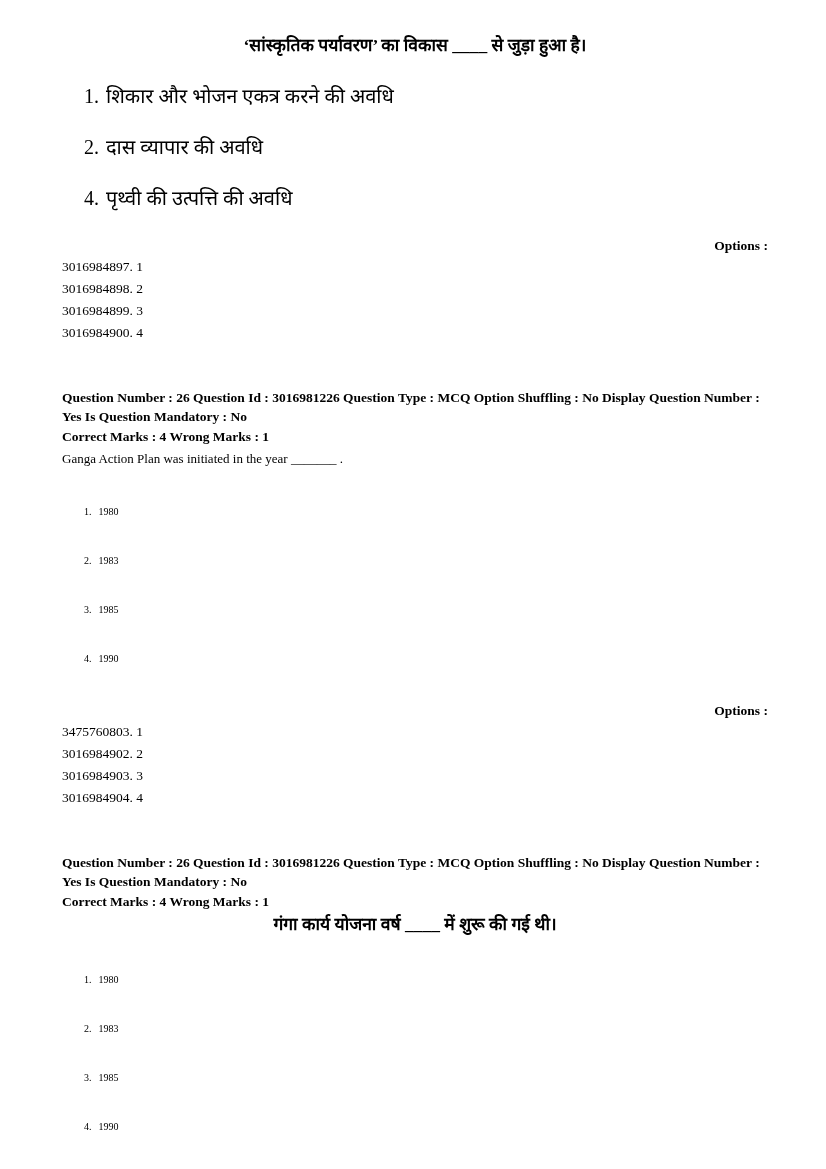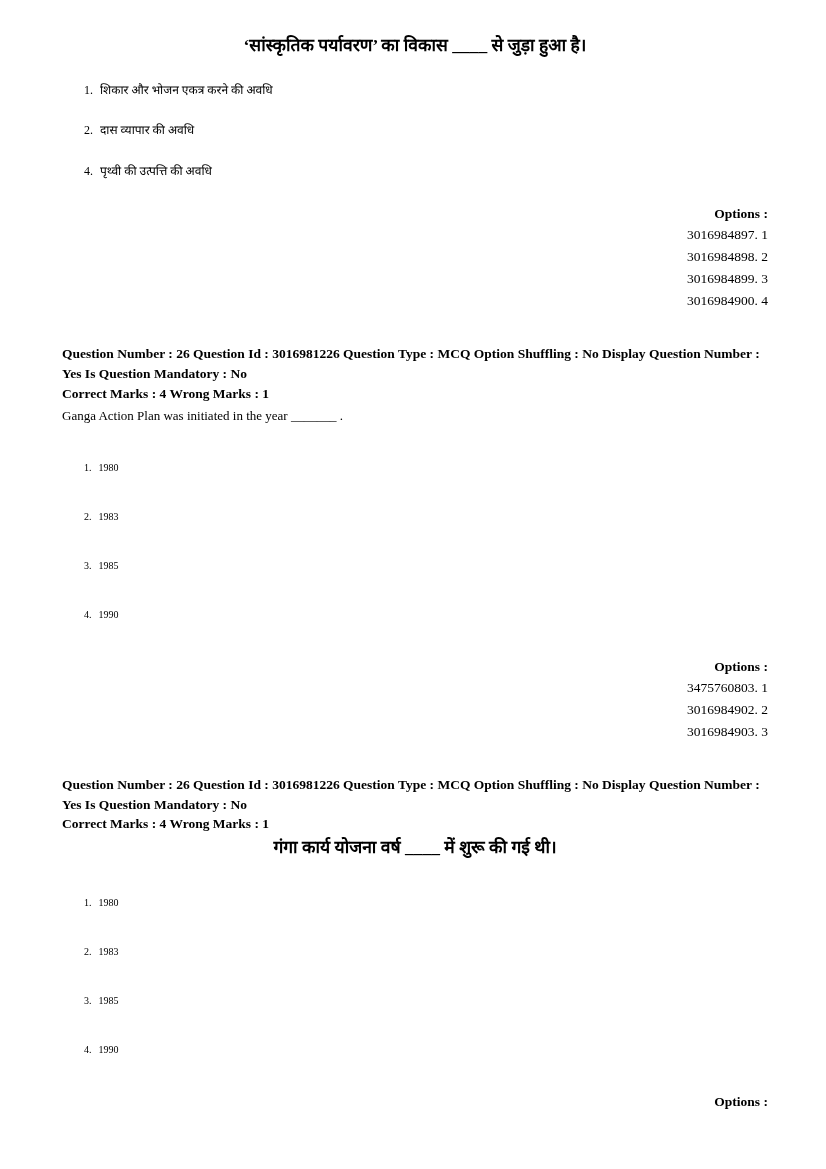--- a/index.html
+++ b/index.html
@@ -33,50 +33,49 @@
     line-height: 1.4;
     margin: 4px 0 12px 0;
   }
 
   .choices { margin: 0; }
   .choice {
     padding-left: 22px;
     line-height: 1.3;
   }
   .choice.hindi {
-    font-size: 12px;
+    font-size: 20px;
     font-weight: 500;
     margin: 25px 0;
   }
   .choice.plain {
     font-size: 10px;
     font-weight: 400;
     margin: 36px 0;
   }
   .cnum { margin-right: 7px; }
 
   .options-label {
     font-weight: bold;
     font-size: 13.5px;
     margin-top: 6px;
     line-height: 20px;
     text-align: right;
   }
   .oid {
     font-size: 13.5px;
     line-height: 22px;
-    text-align: right;
   }
 
   .meta {
     font-weight: bold;
     font-size: 13.5px;
     line-height: 1.45;
     max-width: 706px;
-    margin-top: 32px;
+    margin-top: 44px;
   }
   .marks {
     font-weight: bold;
     font-size: 13.5px;
     line-height: 1.45;
     margin-bottom: 2px;
   }
 </style>
 </head>
 <body>
@@ -118,20 +117,21 @@
         <span class="cnum">3.</span><span class="ctext">1985</span>
       </div>
       <div class="choice plain">
         <span class="cnum">4.</span><span class="ctext">1990</span>
       </div>
     </div>
     <div class="options-label">Options :</div>
     <div class="oid">3475760803. 1</div>
     <div class="oid">3016984902. 2</div>
     <div class="oid">3016984903. 3</div>
+    <div class="oid">3016984904. 4</div>
   </section>
 
   <section class="qblock">
     <div class="meta">Question Number : 26 Question Id : 3016981226 Question Type : MCQ Option Shuffling : No Display Question Number : Yes Is Question Mandatory : No</div>
     <div class="marks">Correct Marks : 4 Wrong Marks : 1</div>
     <div class="q-hindi">गंगा कार्य योजना वर्ष ____ में शुरू की गई थी।</div>
     <div class="choices">
       <div class="choice plain">
         <span class="cnum">1.</span><span class="ctext">1980</span>
       </div>

